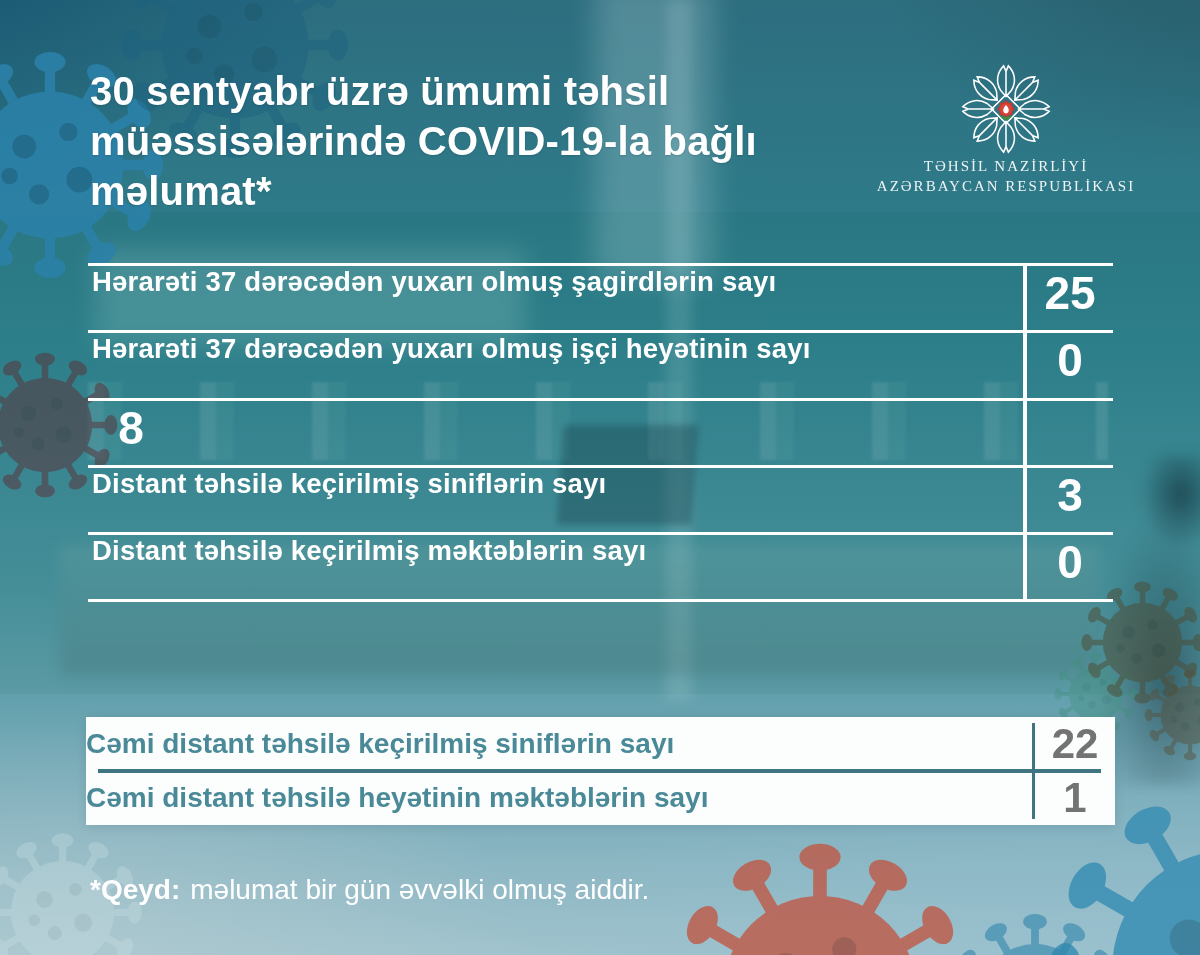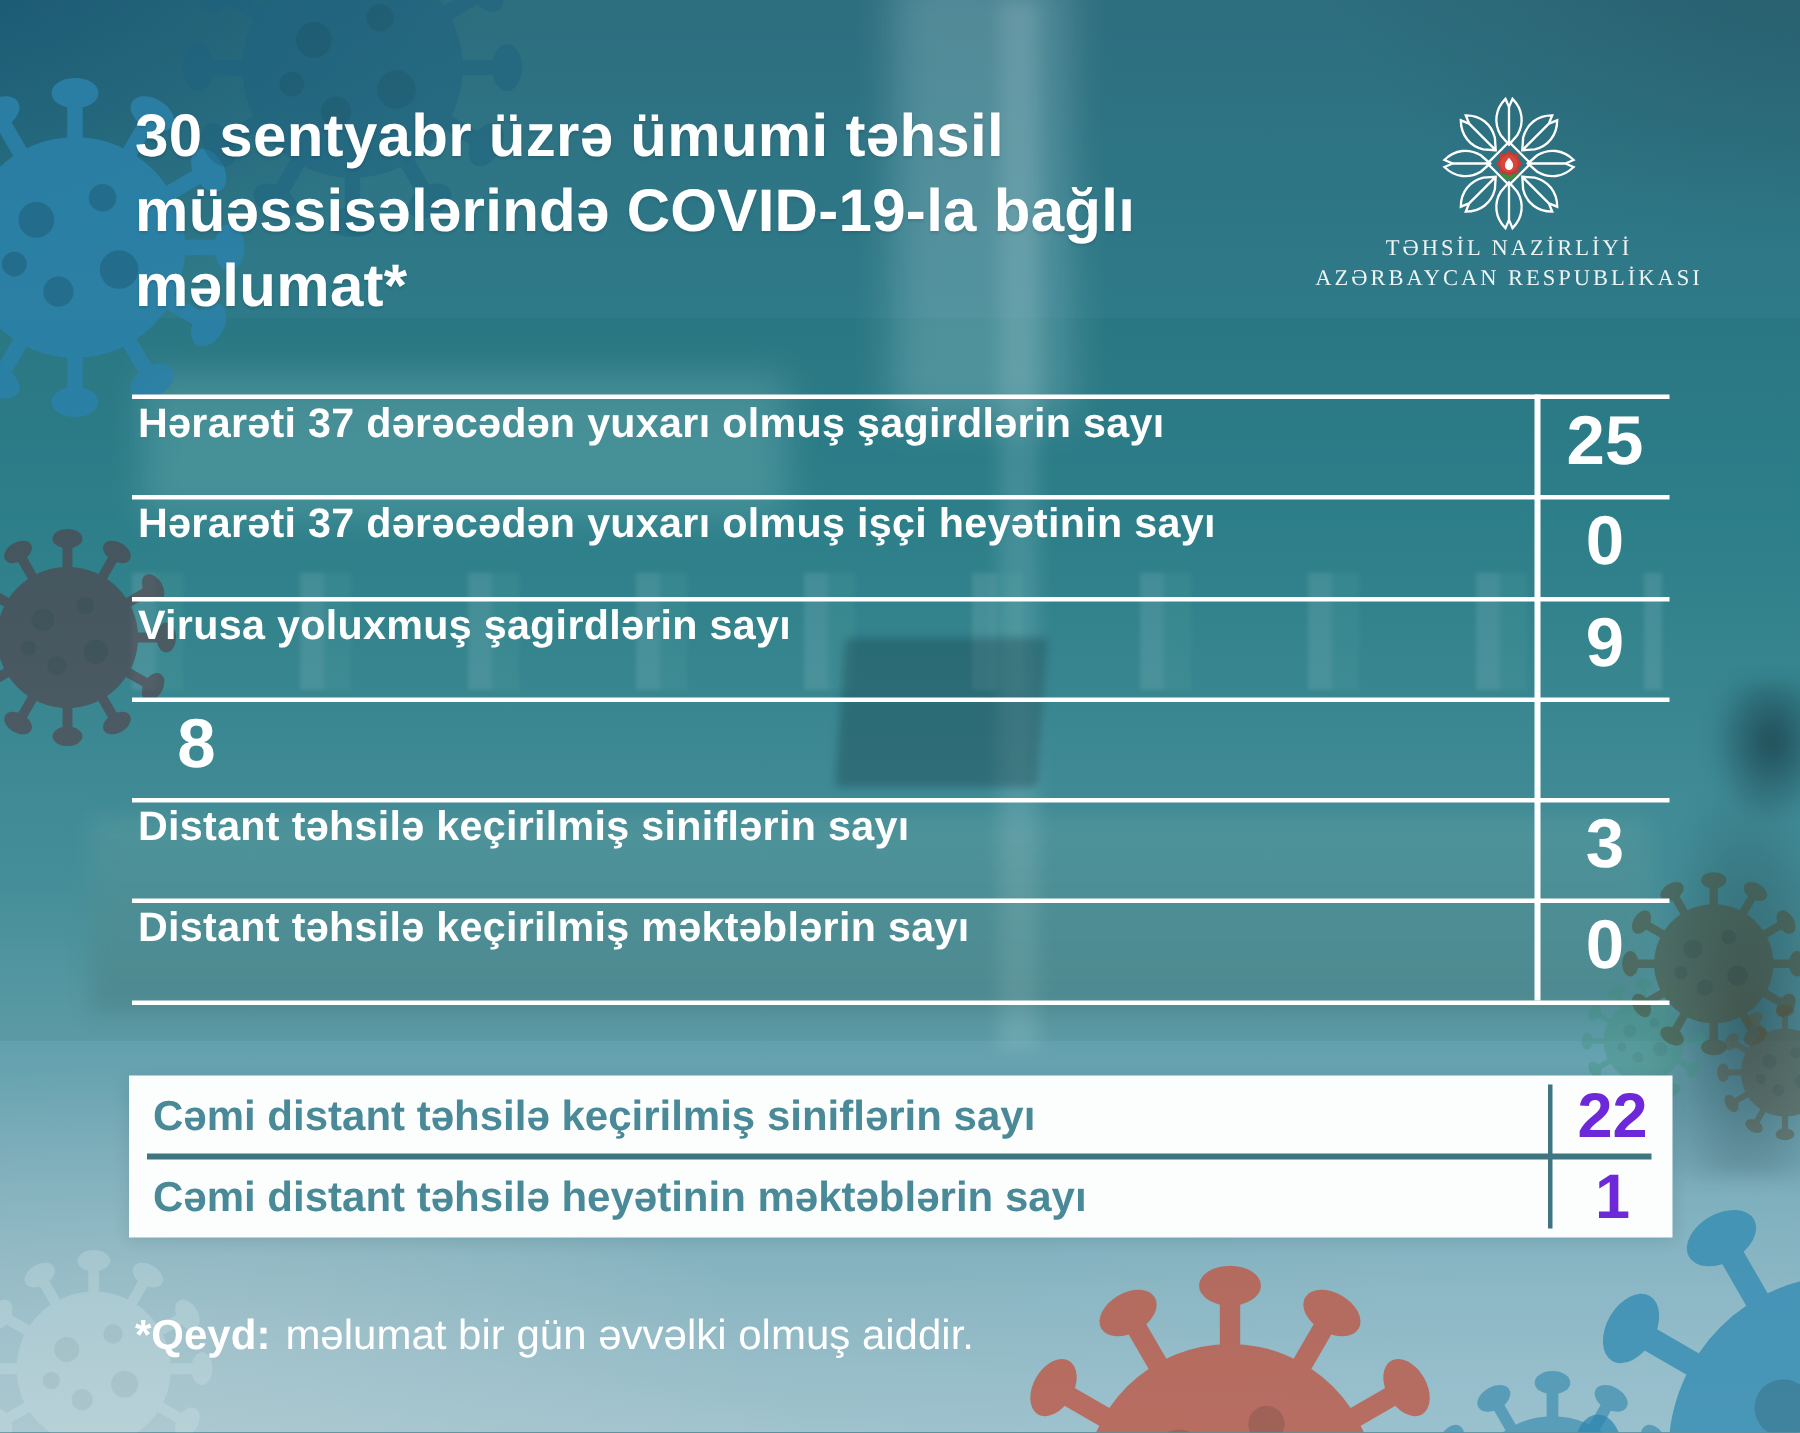--- a/index.html
+++ b/index.html
@@ -41,22 +41,22 @@
   .logo-flower{display:block;margin:0 auto;width:94px;height:94px;}
   .logo-t{color:#eef4f4;font-family:"Liberation Serif",serif;font-size:15px;letter-spacing:2px;line-height:1.35;white-space:nowrap;}
   .table{position:absolute;left:88px;top:263px;width:1025px;border-bottom:3.6px solid #ffffff;}
   .t-row{display:flex;height:67.3px;border-top:3.6px solid #ffffff;box-sizing:border-box;align-items:flex-start;}
   .t-label{flex:1;color:#ffffff;font-size:27.5px;font-weight:700;padding-left:4px;letter-spacing:.2px;}
   .t-value{width:86px;text-align:center;color:#ffffff;font-size:46px;font-weight:700;}
   .t-vline{position:absolute;top:0;bottom:0;right:86px;width:3.6px;background:#ffffff;}
   .summary{position:absolute;left:86px;top:717px;width:1029px;height:108px;background:#fcfdfd;
     box-shadow:0 2px 10px rgba(0,40,50,.12);}
   .s-row{display:flex;height:54px;align-items:center;}
-  .s-label{flex:1;color:#4a8a98;font-size:28px;font-weight:700;padding-left:16px;}
-  .s-value{width:80px;text-align:center;color:#6d28d9;font-size:42px;font-weight:700;}
+  .s-label{flex:1;color:#4a8a98;font-size:28px;font-weight:700;}
+  .s-value{width:80px;text-align:center;color:#737373;font-size:42px;font-weight:700;}
   .s-vline{position:absolute;top:6px;bottom:6px;right:80px;width:3.5px;background:#3f7581;}
   .s-hline{position:absolute;left:12px;right:14px;top:52.2px;height:3.6px;background:#3f7581;}
   .note{position:absolute;left:90px;top:874px;color:#ffffff;font-size:28px;}
   .note-b{font-weight:700;margin-right:10px;}
 </style>
 </head>
 <body>
 
 <div class="stage">
 
@@ -163,24 +163,20 @@
     <div class="t-vline"></div>
     <div class="t-row">
       <div class="t-label">Hərarəti 37 dərəcədən yuxarı olmuş şagirdlərin sayı</div>
       <div class="t-value">25</div>
     </div>
     <div class="t-row">
       <div class="t-label">Hərarəti 37 dərəcədən yuxarı olmuş işçi heyətinin sayı</div>
       <div class="t-value">0</div>
     </div>
     <div class="t-row">
-      <div class="t-label">Virusa yoluxmuş şagirdlərin sayı</div>
-      <div class="t-value">9</div>
-    </div>
-    <div class="t-row">
       <div class="t-value">8</div>
     </div>
     <div class="t-row">
       <div class="t-label">Distant təhsilə keçirilmiş siniflərin sayı</div>
       <div class="t-value">3</div>
     </div>
     <div class="t-row">
       <div class="t-label">Distant təhsilə keçirilmiş məktəblərin sayı</div>
       <div class="t-value">0</div>
     </div>

